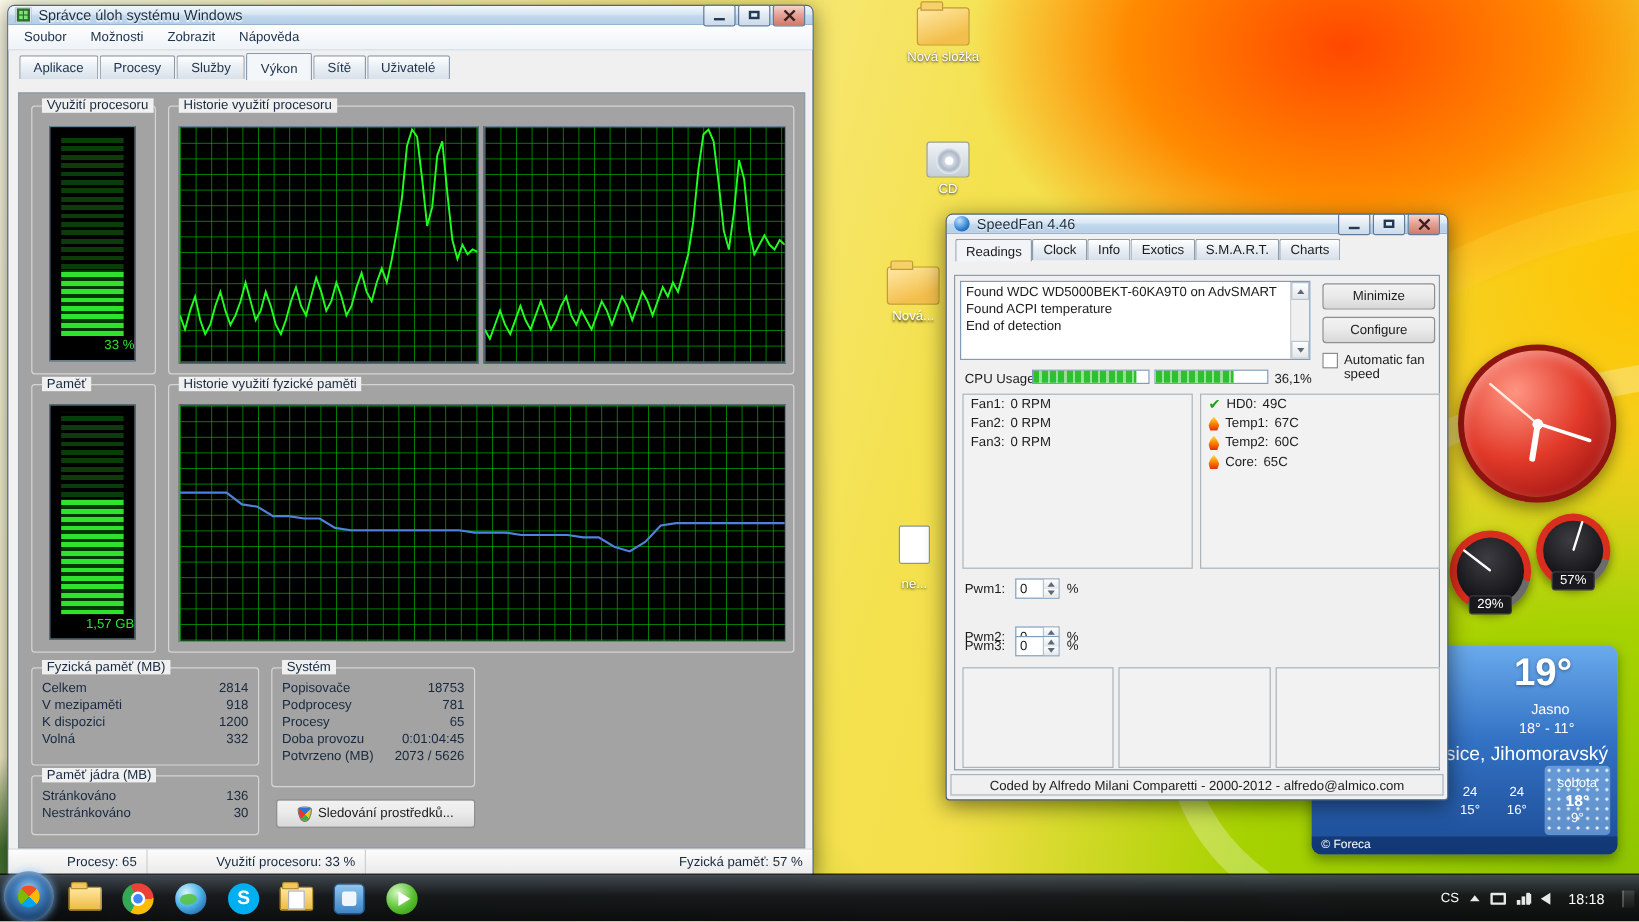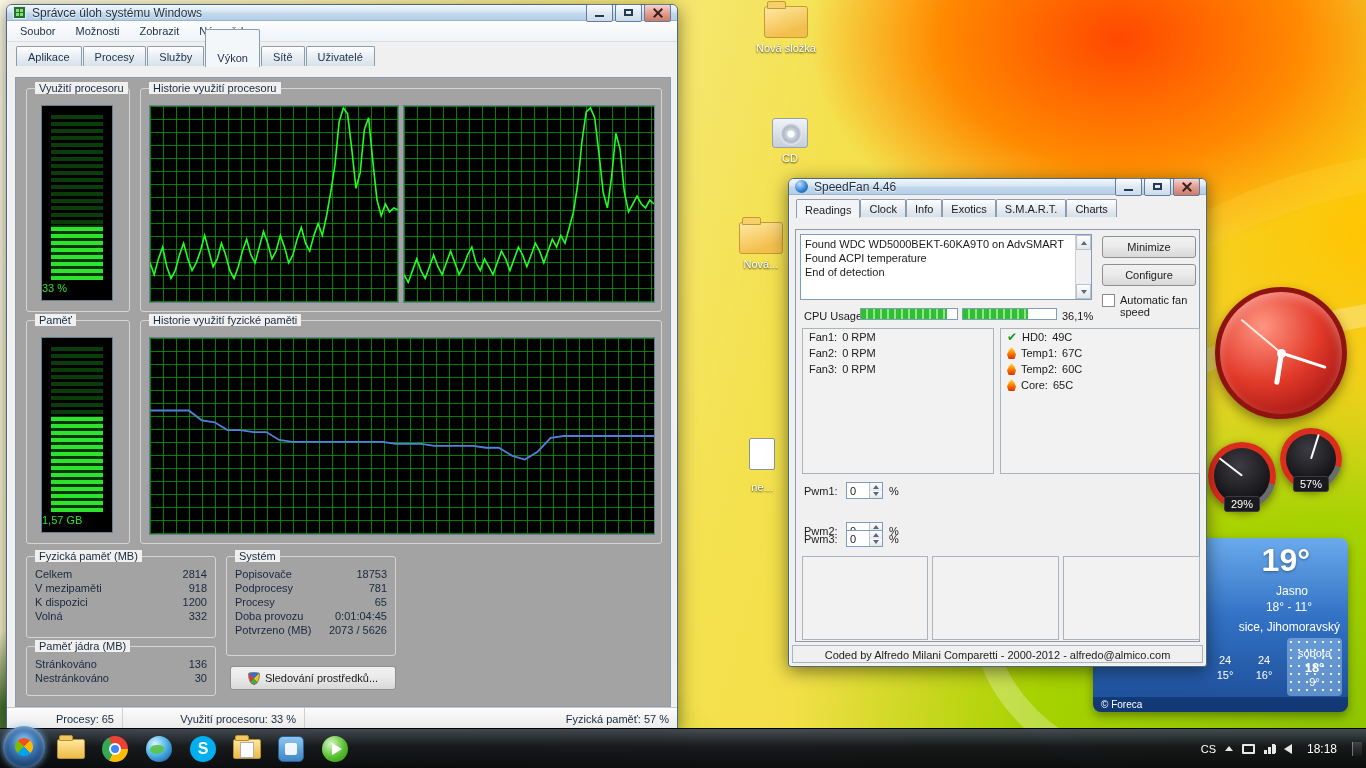--- a/index.html
+++ b/index.html
@@ -31,29 +31,29 @@
   .g-x::before,.g-x::after { content:""; position:absolute; left:4px; top:-1px; width:2px; height:12px; background:#3a2020; }
   .g-x::before { transform:rotate(45deg);} .g-x::after { transform:rotate(-45deg);}
 
   
   .menubar { height:21px; display:flex; align-items:center; padding:0 4px; gap:2px;
     background:linear-gradient(#fefefe,#eef3f8); border-bottom:1px solid #d7dee5; }
   .menuitem { padding:3px 9px; color:#21344e; cursor:pointer; border-radius:2px; }
   .tabstrip { height:24px; display:flex; align-items:flex-end; padding:2px 0 0 9px; gap:1px; }
   .tab { padding:4px 11px 3px; border:1px solid #8b9cad; border-bottom:none; border-radius:2px 2px 0 0;
     background:linear-gradient(#fff,#eaf0f5 45%,#d8e1ea); color:#21344e; cursor:pointer; }
-  .tab.active { background:#f4f7fa; padding-top:22px; position:relative; z-index:2; margin-bottom:-1px; }
+  .tab.active { background:#f4f7fa; padding-top:7px; position:relative; z-index:2; margin-bottom:-1px; }
   .tabpage { position:absolute; left:8px; top:72px; width:656px; height:630px; border:1px solid #8b9cad; background:#a3a3a3; }
   .groupbox { position:absolute; border:1px solid #d5d5d5; border-radius:3px; }
   .gb-label { position:absolute; top:-7px; left:8px; background:#f0f0f0; padding:0 4px; color:#17293e; white-space:nowrap; }
   .gauge { position:absolute; left:14px; top:16px; width:72px; bottom:10px; background:#000; border:1px solid #67808f; display:flex; flex-direction:column; }
   .track { flex:1; position:relative; margin:6px 9px 2px; }
   .unlit { position:absolute; inset:0; background:repeating-linear-gradient(to top,#0b3d0b 0 4px,#000 4px 7px); }
   .fill { position:absolute; left:0; right:0; bottom:0; background:repeating-linear-gradient(to top,#2ee22e 0 4px,#013801 4px 7px); }
-  .gvalue { height:17px; text-align:left; color:#2ee22e; padding-bottom:18px; }
+  .gvalue { height:17px; text-align:right; color:#2ee22e; padding-bottom:18px; }
   .graph { position:absolute; background-color:#000; border:1px solid #67808f;
     background-image:linear-gradient(rgba(0,150,0,.85) 1px,transparent 1px),linear-gradient(90deg,rgba(0,150,0,.85) 1px,transparent 1px);
     background-size:13px 13px; }
   .graph svg { position:absolute; inset:0; width:100%; height:100%; }
   .stat-row { display:flex; padding:1px 8px; }
   .stat-row .lbl { flex:1; color:#17293e; }
   .stat-row .val { text-align:right; color:#17293e; }
   .stat-body { position:absolute; inset:10px 0 0 0; }
   .win7btn { border:1px solid #8e8f8f; border-radius:3px; background:linear-gradient(#f2f2f2,#ebebeb 45%,#d8d8d8);
     display:flex; align-items:center; justify-content:center; gap:5px; cursor:pointer; color:#1b1b1b; }
@@ -115,21 +115,21 @@
     box-shadow:0 3px 8px rgba(0,0,0,.45); }
   .mface::before { content:""; position:absolute; inset:6px; border-radius:50%; background:radial-gradient(circle at 45% 32%,#3c3c42,#121216 75%); }
   .needle { position:absolute; left:50%; bottom:50%; width:2px; height:42%; margin-left:-1px; background:#fff; transform-origin:50% 100%; border-radius:1px; }
   .mlabel { margin-top:-14px; z-index:2; background:#1a1a1e; border:1px solid #3a3a40; border-radius:3px; color:#fff; padding:1px 6px; }
 
   .weather { width:255px; height:174px; border-radius:8px; overflow:hidden; color:#fff;
     background:linear-gradient(#6aaaec,#3372c4 45%,#1c4c96); box-shadow:0 4px 10px rgba(0,0,0,.35); }
   .w-temp { position:absolute; right:38px; top:4px; font-size:32px; font-weight:bold; text-shadow:0 1px 3px rgba(0,0,0,.4); }
   .w-cond { position:absolute; right:40px; top:46px; font-size:12px; }
   .w-range { position:absolute; right:36px; top:62px; font-size:12px; }
-  .w-loc { position:absolute; right:8px; top:82px; font-size:12px; }
+  .w-loc { position:absolute; right:8px; top:82px; font-size:16px; }
   .w-forecast { position:absolute; left:116px; right:6px; top:100px; height:58px; display:flex; gap:7px; }
   .w-day { width:32px; display:flex; flex-direction:column; align-items:center; justify-content:center; gap:3px; }
   .w-tomorrow { flex:1; background:rgba(150,195,240,.55); border-radius:4px; display:flex; flex-direction:column; align-items:center; justify-content:center; gap:1px;
     background-image:radial-gradient(rgba(255,255,255,.85) 1px,transparent 1.6px); background-size:8px 8px; }
   .w-tomorrow .hi { font-size:13px; font-weight:bold; }
   .w-copy { position:absolute; left:0; right:0; bottom:0; height:15px; background:rgba(10,40,90,.55); padding:2px 8px 0; font-size:10px; }
 
   
   .taskbar { position:absolute; left:0; right:0; bottom:0; height:40px; display:flex; align-items:center;
     background:linear-gradient(rgba(62,70,80,.96),rgba(18,20,26,.97) 45%,rgba(8,9,12,.98)); border-top:1px solid #000; }

